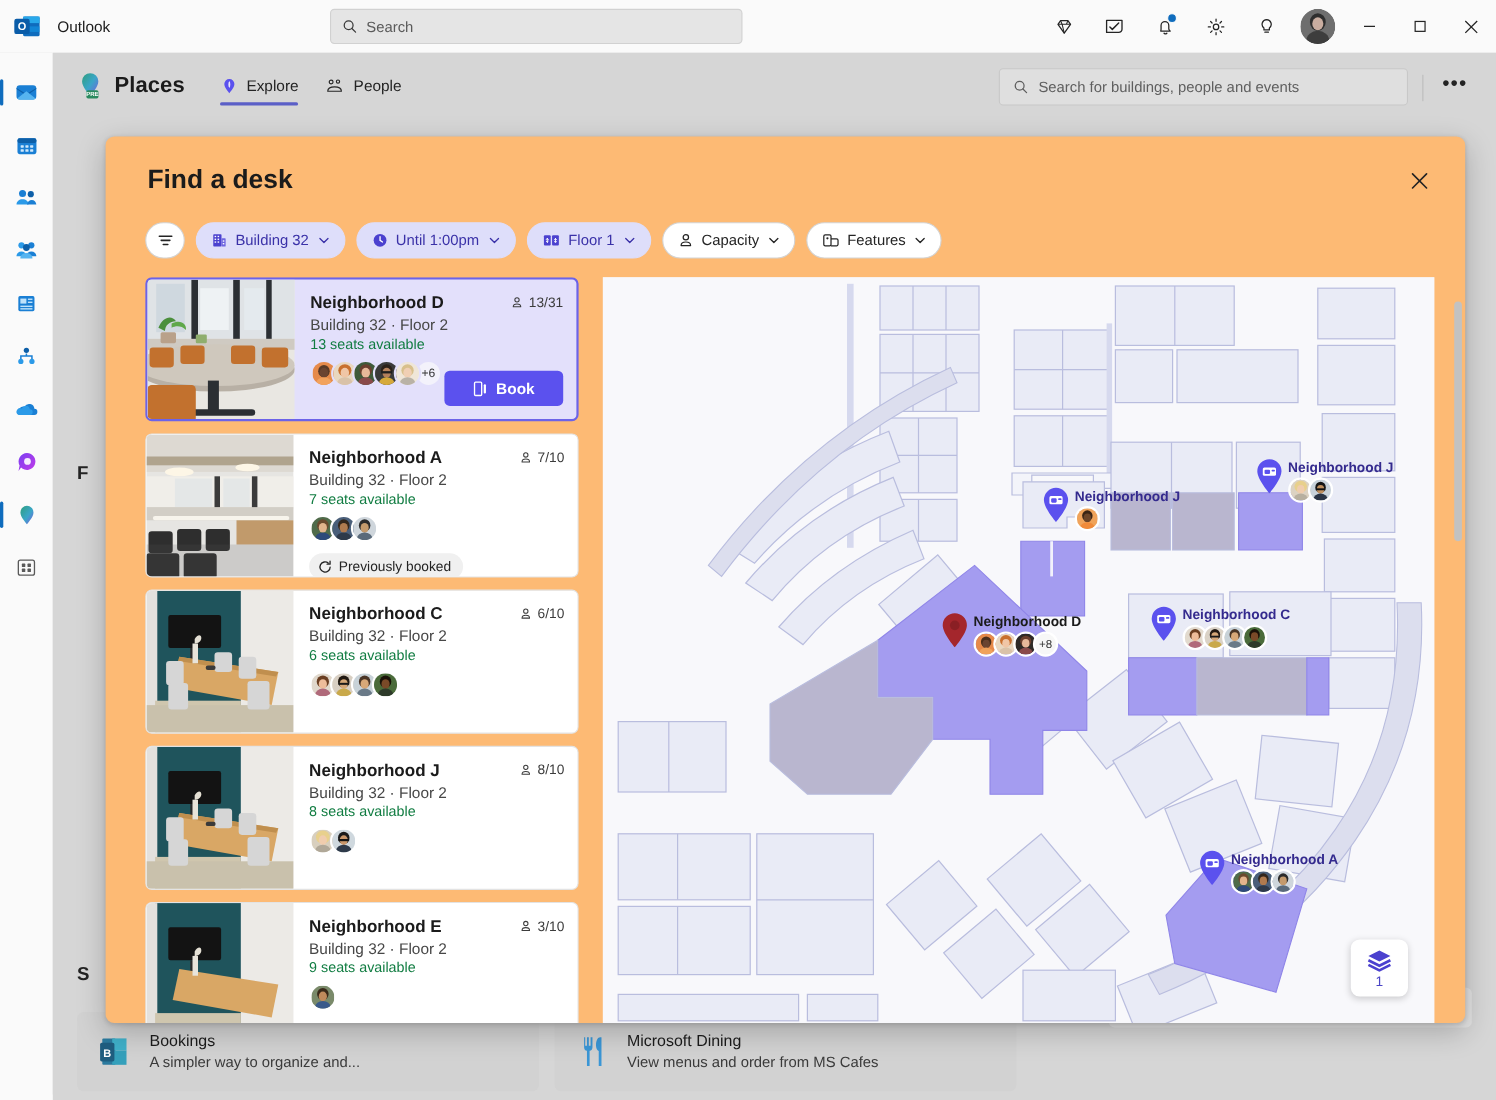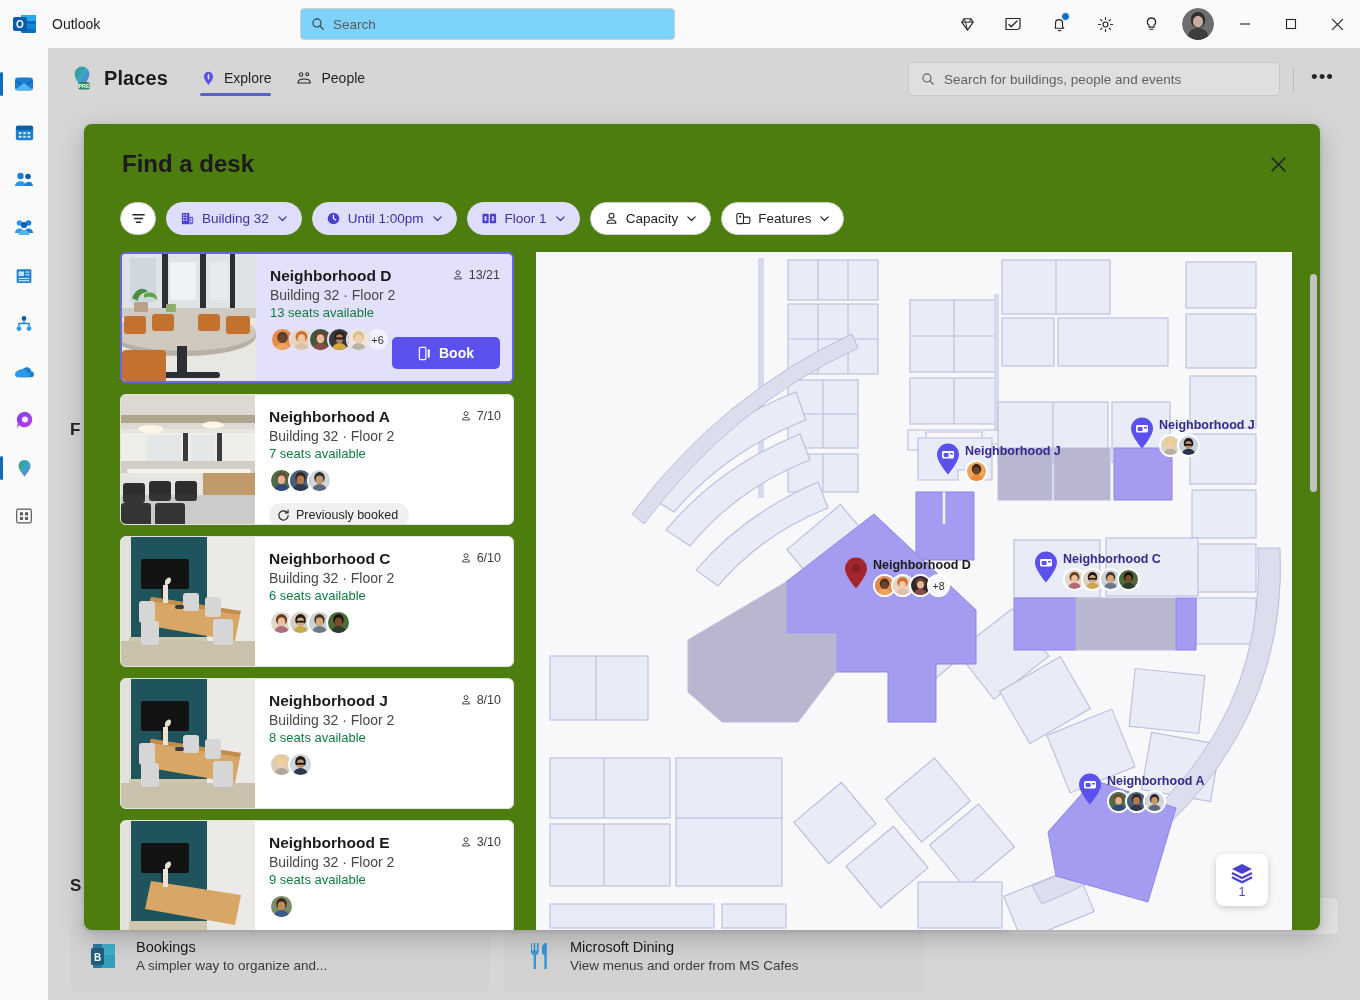--- a/index.html
+++ b/index.html
@@ -14,21 +14,21 @@
   
   .titlebar {
     position: absolute; top: 0; left: 0; width: 1360px; height: 48px;
     background: #fafafa; display: flex; align-items: center;
   }
   .tb-applogo { margin-left: 10px; width: 30px; height: 30px;
     display: flex; align-items: center; justify-content: center; }
   .tb-appname { margin-left: 12px; font-size: 14px; color: #1b1b1b; }
   .tb-search {
     position: absolute; left: 300px; top: 8px; width: 375px; height: 32px;
-    background: #7dd3fc; border: 1px solid #d1d1d1; border-radius: 4px;
+    background: #e5e5e5; border: 1px solid #d1d1d1; border-radius: 4px;
     display: flex; align-items: center; padding: 0 10px; gap: 8px;
   }
   .tb-search .sicon { width: 14px; height: 14px; flex: none; }
   .tb-search .stext { font-size: 13.5px; color: #5a5a5a; }
   .tb-right { position: absolute; right: 0; top: 0; height: 48px;
     display: flex; align-items: center; }
   .tb-btn { width: 46px; height: 48px; display: flex;
     align-items: center; justify-content: center; position: relative; }
   .tb-badge { position: absolute; top: 12px; right: 12px;
     width: 9px; height: 9px; border-radius: 50%; background: #0f6cbd;
@@ -96,22 +96,22 @@
     display: flex; align-items: center; justify-content: center; }
   .bc-title { font-size: 14.5px; color: #1b1b1b; margin-bottom: 3px; }
   .bc-sub { font-size: 13.5px; color: #3a3a3a; }
   .bcard.wide { width: 420px; }
 
   .side-panel { position: absolute; right: 22px; bottom: 66px;
     width: 330px; height: 36px; background: #e3e3e3; border-radius: 5px; }
 
   
   .modal {
-    position: absolute; left: 36px; top: 76px; width: 1236px; height: 806px;
-    background: #4d7c0f; border-radius: 8px;
+    position: absolute; left: 48px; top: 76px; width: 1236px; height: 806px;
+    background: #fdba74; border-radius: 8px;
     box-shadow: 0 8px 26px rgba(0,0,0,.22), 0 1px 4px rgba(0,0,0,.12);
     overflow: hidden;
   }
   .modal-title { position: absolute; left: 38px; top: 26px;
     font-size: 24px; font-weight: 600; color: #1b1b1b; }
   .modal-close { position: absolute; right: 26px; top: 24px;
     width: 32px; height: 32px; display: flex;
     align-items: center; justify-content: center; border-radius: 4px; }
 
   .filters { position: absolute; left: 36px; top: 78px;
@@ -590,21 +590,21 @@
             <rect x="44" y="50" width="10" height="8" rx="1.2" fill="#8fae6e"></rect>
           </svg>
         </div>
         <div class="card-body">
           <div class="card-name">Neighborhood D</div>
           <div class="card-cap">
             <svg width="12" height="12" viewBox="0 0 14 14">
               <circle cx="7" cy="4.2" r="2.3" fill="none" stroke="#3c3c3c" stroke-width="1.1"></circle>
               <path d="M3 11.6c0-2 1.8-3.1 4-3.1s4 1.1 4 3.1Z" fill="none" stroke="#3c3c3c" stroke-width="1.1" stroke-linejoin="round"></path>
             </svg>
-            <span>13/21</span>
+            <span>13/31</span>
           </div>
           <div class="card-loc">Building 32 · Floor 2</div>
           <div class="card-avail">13 seats available</div>
           <div class="avatars">
             <div class="av">
                 <svg class="face" viewBox="0 0 30 30">
                   <rect width="30" height="30" fill="#e68a4a"></rect>
                   <ellipse cx="15" cy="12" rx="7.5" ry="8" fill="#5a3a26"></ellipse>
                   <ellipse cx="15" cy="14" rx="5.5" ry="6.5" fill="#6b4430"></ellipse>
                   <ellipse cx="15" cy="28" rx="10" ry="8" fill="#f2a25c"></ellipse>

